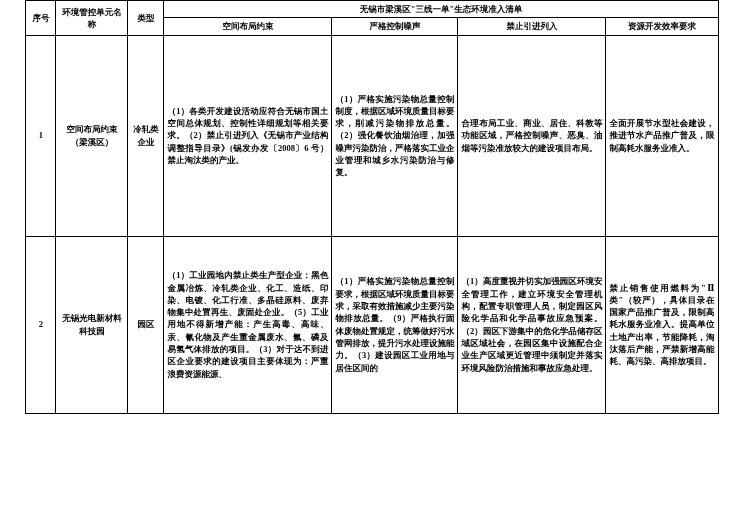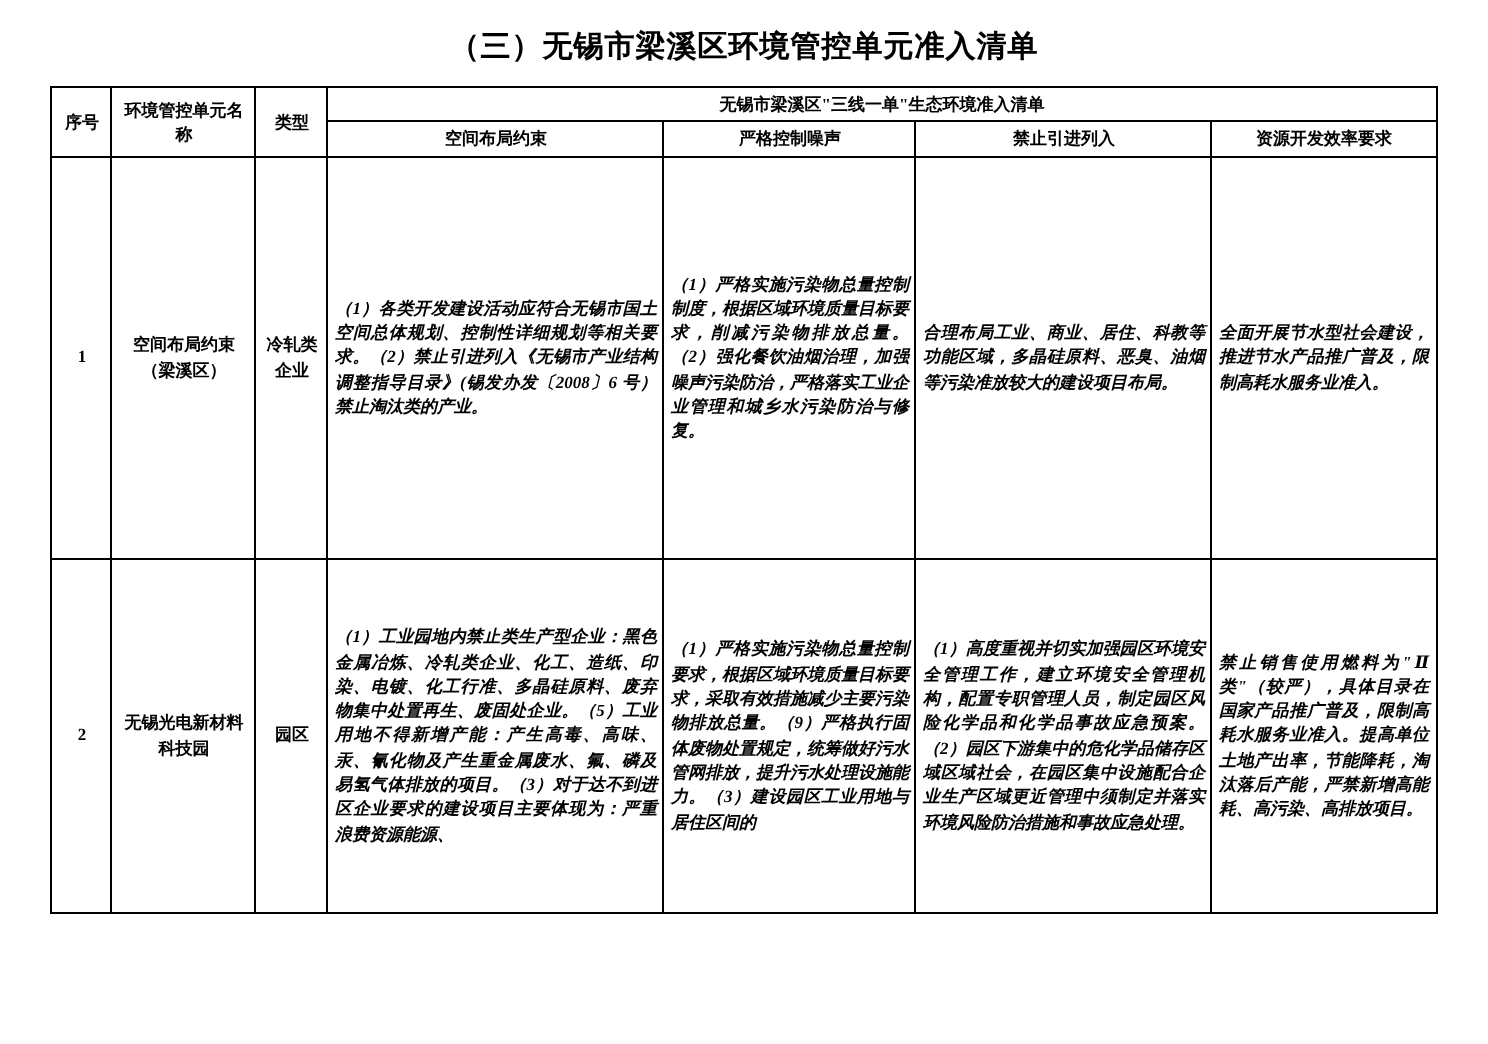--- a/index.html
+++ b/index.html
@@ -67,31 +67,29 @@
   .col-res { width: 112px; }
 
   td.cell-center {
     text-align: center;
   }
   td.cell-body {
     text-align: justify;
     text-align-last: left;
     vertical-align: middle;
     letter-spacing: 0px;
-    font-style: italic;
   }
   .row1 td { height: 196px; }
   .row2 td { height: 172px; }
 </style>
 </head>
 <body>
 
 <div class="page">
 
-  <div class="doc-title">（三）无锡市梁溪区环境管控单元准入清单</div>
 
   <table class="main">
     <colgroup>
       <col class="col-seq">
       <col class="col-name">
       <col class="col-type">
       <col class="col-space">
       <col class="col-pollut">
       <col class="col-risk">
       <col class="col-res">
@@ -110,21 +108,21 @@
         <td class="hdr-cell">资源开发效率要求</td>
       </tr>
     </thead>
     <tbody>
       <tr class="row1">
         <td class="cell-center">1</td>
         <td class="cell-center">空间布局约束（梁溪区）</td>
         <td class="cell-center">冷轧类企业</td>
         <td class="cell-body">（1）各类开发建设活动应符合无锡市国土空间总体规划、控制性详细规划等相关要求。（2）禁止引进列入《无锡市产业结构调整指导目录》(锡发办发〔2008〕6 号）禁止淘汰类的产业。</td>
         <td class="cell-body">（1）严格实施污染物总量控制制度，根据区域环境质量目标要求，削减污染物排放总量。（2）强化餐饮油烟治理，加强噪声污染防治，严格落实工业企业管理和城乡水污染防治与修复。</td>
-        <td class="cell-body">合理布局工业、商业、居住、科教等功能区域，多晶硅原料、恶臭、油烟等污染准放较大的建设项目布局。</td>
+        <td class="cell-body">合理布局工业、商业、居住、科教等功能区域，严格控制噪声、恶臭、油烟等污染准放较大的建设项目布局。</td>
         <td class="cell-body">全面开展节水型社会建设，推进节水产品推广普及，限制高耗水服务业准入。</td>
       </tr>
       <tr class="row2">
         <td class="cell-center">2</td>
         <td class="cell-center">无锡光电新材料科技园</td>
         <td class="cell-center">园区</td>
         <td class="cell-body">（1）工业园地内禁止类生产型企业：黑色金属冶炼、冷轧类企业、化工、造纸、印染、电镀、化工行准、多晶硅原料、废弃物集中处置再生、废固处企业。（5）工业用地不得新增产能：产生高毒、高味、汞、氰化物及产生重金属废水、氟、磷及易氢气体排放的项目。（3）对于达不到进区企业要求的建设项目主要体现为：严重浪费资源能源、</td>
         <td class="cell-body">（1）严格实施污染物总量控制要求，根据区域环境质量目标要求，采取有效措施减少主要污染物排放总量。（9）严格执行固体废物处置规定，统筹做好污水管网排放，提升污水处理设施能力。（3）建设园区工业用地与居住区间的</td>
         <td class="cell-body">（1）高度重视并切实加强园区环境安全管理工作，建立环境安全管理机构，配置专职管理人员，制定园区风险化学品和化学品事故应急预案。（2）园区下游集中的危化学品储存区域区域社会，在园区集中设施配合企业生产区域更近管理中须制定并落实环境风险防治措施和事故应急处理。</td>
         <td class="cell-body">禁止销售使用燃料为"Ⅱ类"（较严），具体目录在国家产品推广普及，限制高耗水服务业准入。提高单位土地产出率，节能降耗，淘汰落后产能，严禁新增高能耗、高污染、高排放项目。</td>

